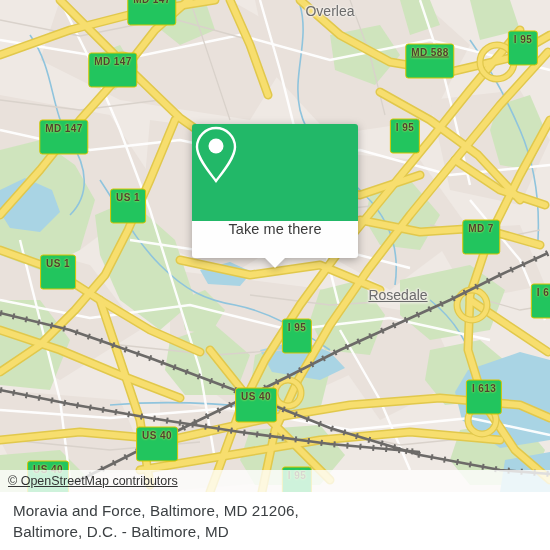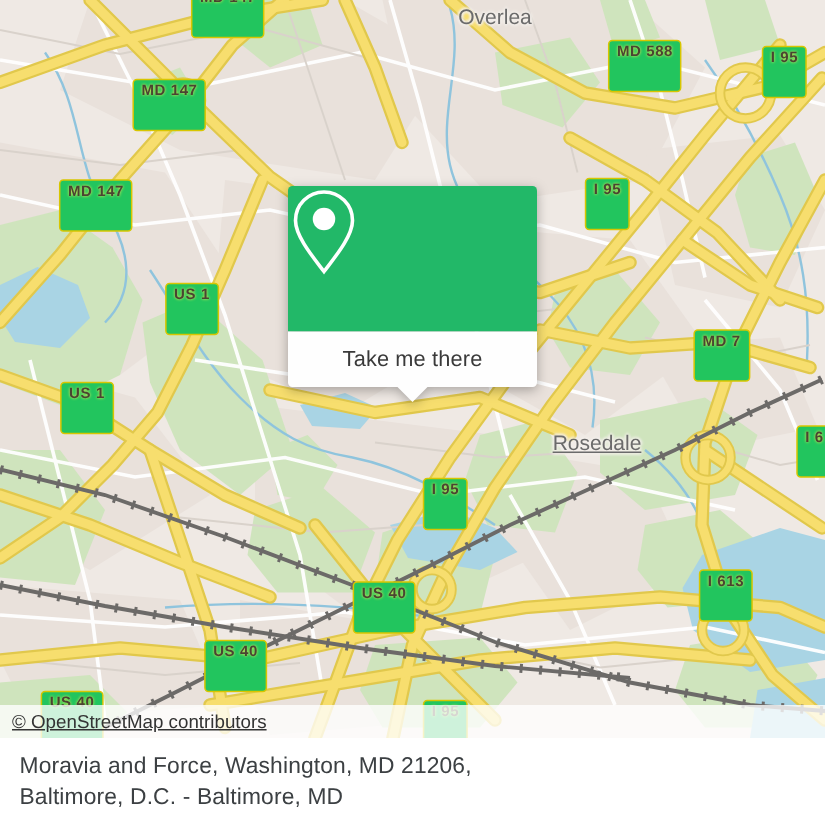--- a/index.html
+++ b/index.html
@@ -66,21 +66,21 @@
   }
   .card-head{
     height:97px;background:#22b868;
     border-radius:3px 3px 0 0;
     display:flex;align-items:center;justify-content:center;
   }
   .pin-icon{display:block;}
   .card-foot{
     height:37px;background:#fefefe;
     border-radius:0 0 3px 3px;
-    display:flex;align-items:center;justify-content:center;
+    display:flex;align-items:flex-start;justify-content:center;
     position:relative;
   }
   .card-foot .lbl{
     color:#3a3a3a;font-size:14.5px;letter-spacing:.1px;
   }
   .card-tip{
     position:absolute;left:50%;top:100%;
     transform:translateX(-50%);
     width:0;height:0;
     border-left:10px solid transparent;
@@ -290,21 +290,21 @@
           <path d="M0,390 L70,404 L150,418 L240,432 L330,444 L420,452"></path>
           <path d="M548,253 L500,275 L450,300 L395,325 L340,350 L285,378 L230,405 L175,432 L120,460 L70,485"></path>
         </g>
       </g>
     </svg>
 
     <div class="place" style="left:330px;top:11px;">Overlea</div>
     <div class="place" style="left:398px;top:295px;text-decoration:underline;">Rosedale</div>
 
     <div class="shield" style="left:152px;top:8px;">MD 147</div>
-    <div class="shield" style="left:430px;top:44px;">MD 588</div>
+    <div class="shield" style="left:430px;top:61px;text-decoration:underline;">MD 588</div>
     <div class="shield" style="left:523px;top:48px;">I 95</div>
     <div class="shield" style="left:113px;top:70px;">MD 147</div>
     <div class="shield" style="left:405px;top:136px;">I 95</div>
     <div class="shield" style="left:64px;top:137px;">MD 147</div>
     <div class="shield" style="left:481px;top:213px;margin-top:24px;">MD 7</div>
     <div class="shield" style="left:128px;top:206px;">US 1</div>
     <div class="shield" style="left:58px;top:272px;">US 1</div>
     <div class="shield" style="left:297px;top:336px;">I 95</div>
     <div class="shield" style="left:543px;top:301px;">I 6</div>
     <div class="shield" style="left:484px;top:397px;">I 613</div>
@@ -324,18 +324,18 @@
         <span class="lbl">Take me there</span>
         <span class="card-tip"></span>
       </div>
     </div>
 
     <div class="attribution">© OpenStreetMap contributors</div>
   </div>
 
   <div class="bottombar">
     <div class="bb-text">
-      <div>Moravia and Force, Washington, MD 21206,</div>
+      <div>Moravia and Force, Baltimore, MD 21206,</div>
       <div>Baltimore, D.C. - Baltimore, MD</div>
     </div>
   </div>
 
 </div>
 
 </body></html>

